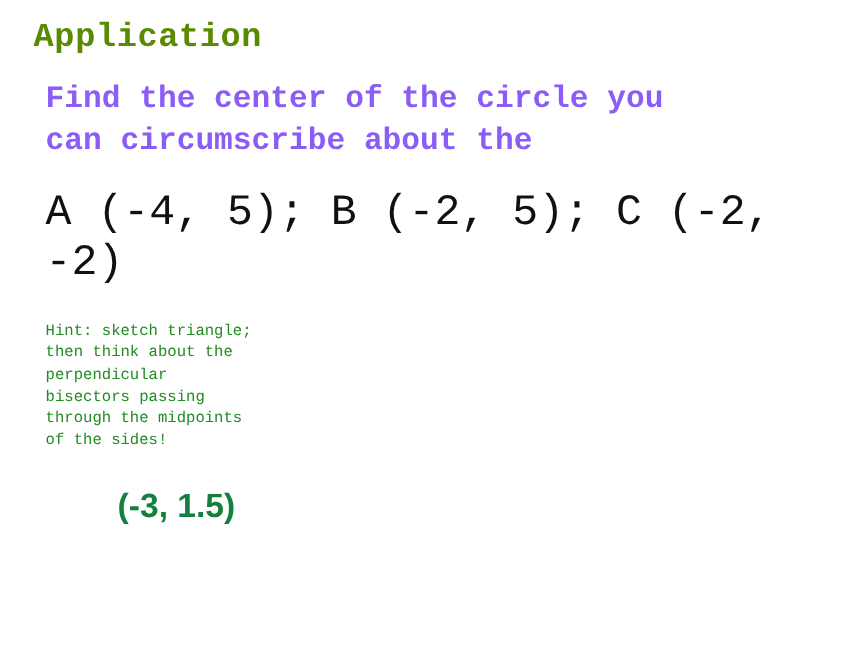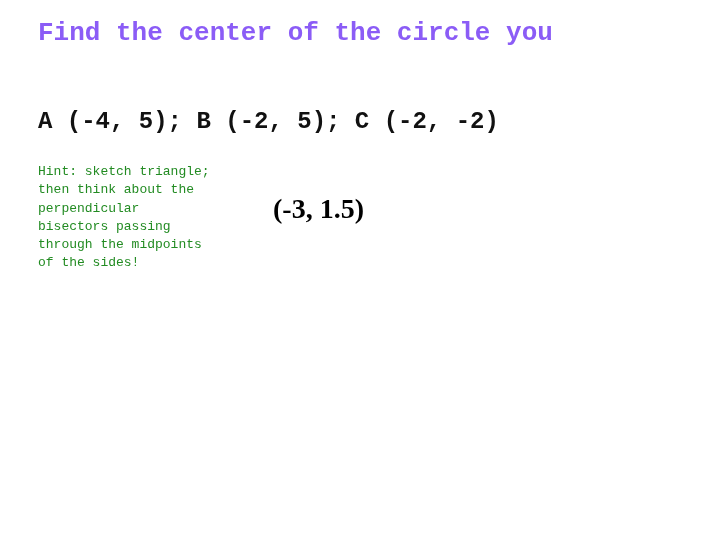--- a/index.html
+++ b/index.html
@@ -38,64 +38,65 @@
       font-size: 26px;
       font-weight: bold;
       font-family: 'Courier New', Courier, monospace;
       color: #8b5cf6;
       line-height: 1.35;
       margin-bottom: 22px;
       padding-left: 10px;
     }
 
     .vertices-line {
-      font-size: 24px;
-      font-weight: bold;
+      font-size: 36px;
+      font-weight: normal;
       font-family: 'Courier New', Courier, monospace;
       color: #111111;
       margin-bottom: 28px;
       padding-left: 10px;
     }
 
     .hint-answer-row {
       display: flex;
-      flex-direction: row;
+      flex-direction: column;
       align-items: flex-start;
       padding-left: 10px;
       gap: 0;
     }
 
     .hint-text {
       font-size: 13px;
       font-weight: normal;
       font-family: 'Courier New', Courier, monospace;
       color: #228b22;
       line-height: 1.4;
       width: 175px;
       flex-shrink: 0;
     }
 
     .answer-text {
       font-size: 28px;
       font-weight: bold;
-      font-family: Liberation Serif, serif;
-      color: #000000;
+      font-family: Liberation Sans, sans-serif;
+      color: #15803d;
       padding-left: 60px;
       padding-top: 30px;
     }
   </style>
 </head>
 <body>
 
 <div class="page-container">
 
+  <div class="title">Application</div>
 
   <div class="problem-text">
     <span>Find the center of the circle you</span><br>
-    <br>
+    <span>can circumscribe about the</span><br>
   </div>
 
   <div class="vertices-line">A (-4, 5);  B (-2, 5);  C (-2, -2)</div>
 
   <div class="hint-answer-row">
     <div class="hint-text">Hint:  sketch triangle; then think about the perpendicular bisectors passing through the midpoints of the sides!</div>
     <div class="answer-text">(-3, 1.5)</div>
   </div>
 
 </div>

